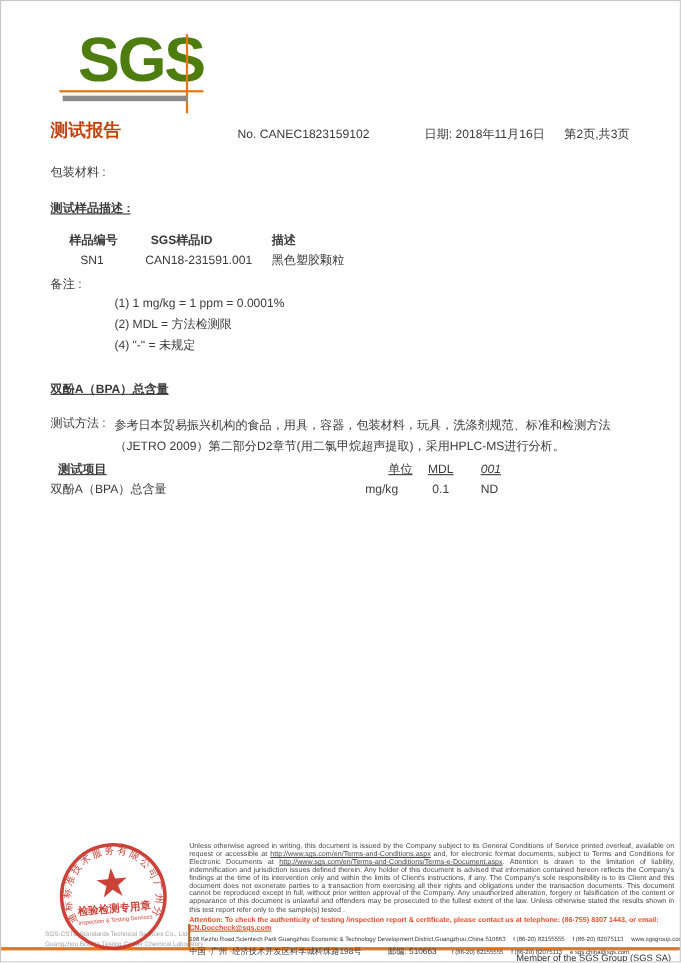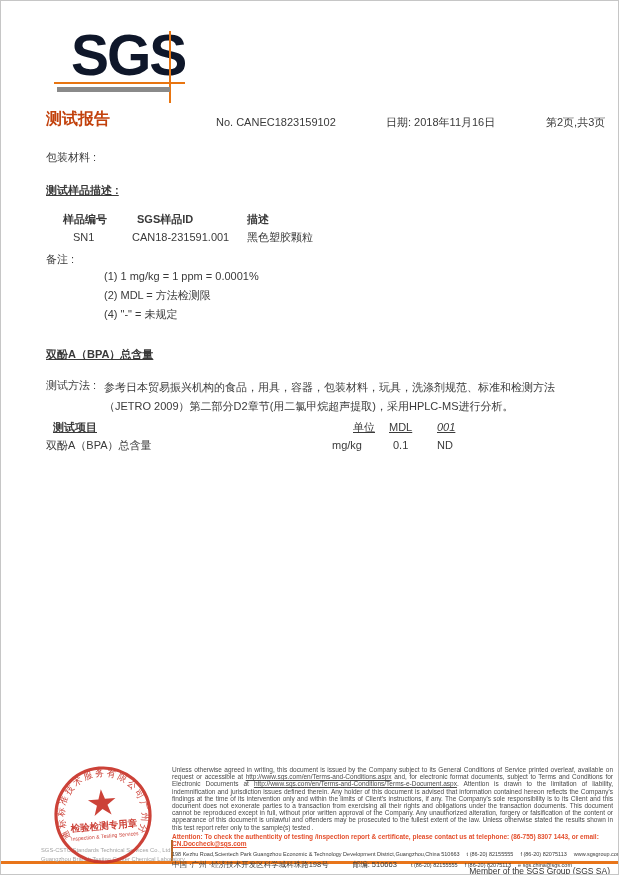--- a/index.html
+++ b/index.html
@@ -7,30 +7,30 @@
     position:relative; width:619px; height:875px; margin:0 auto;
     background:#ffffff; border:1px solid #c6c6c6; box-sizing:border-box;
     font-family:"Liberation Sans","DejaVu Sans",sans-serif;
     color:#3a3a3a; overflow:hidden;
   }
   .abs { position:absolute; }
   .t11 { font-size:11px; line-height:14px; }
 
   
   .sgs-text { left:70px; top:26px; font-size:57px; line-height:57px; font-weight:bold;
-              color:#0f172a; letter-spacing:-2px; }
+              color:#4d7c0f; letter-spacing:-2px; }
   .logo-gray-bar { left:56px; top:86px; width:113px; height:5px; background:#8a8a8a; }
   .logo-orange-h { left:53px; top:81px; width:131px; height:2px; background:#e87511; }
   .logo-orange-v { left:168px; top:30px; width:2px; height:72px; background:#e87511; }
 
   
   .report-title { left:45px; top:108px; font-size:16px; font-weight:bold; color:#c2410c; }
   .report-no { left:215px; top:114px; }
   .report-date { left:385px; top:114px; }
-  .report-pages { left:512px; top:114px;margin-left:33px; }
+  .report-pages { left:512px; top:114px; }
 
   
   .results-label { left:45px; top:149px; }
   .sample-desc-label { left:45px; top:182px; font-weight:bold; text-decoration:underline; }
   .sh1 { left:62px;  top:211px; font-weight:bold; }
   .sh2 { left:136px; top:211px; font-weight:bold; }
   .sh3 { left:246px; top:211px; font-weight:bold; }
   .sr1 { left:72px;  top:229px; }
   .sr2 { left:131px; top:229px; }
   .sr3 { left:246px; top:229px; }

